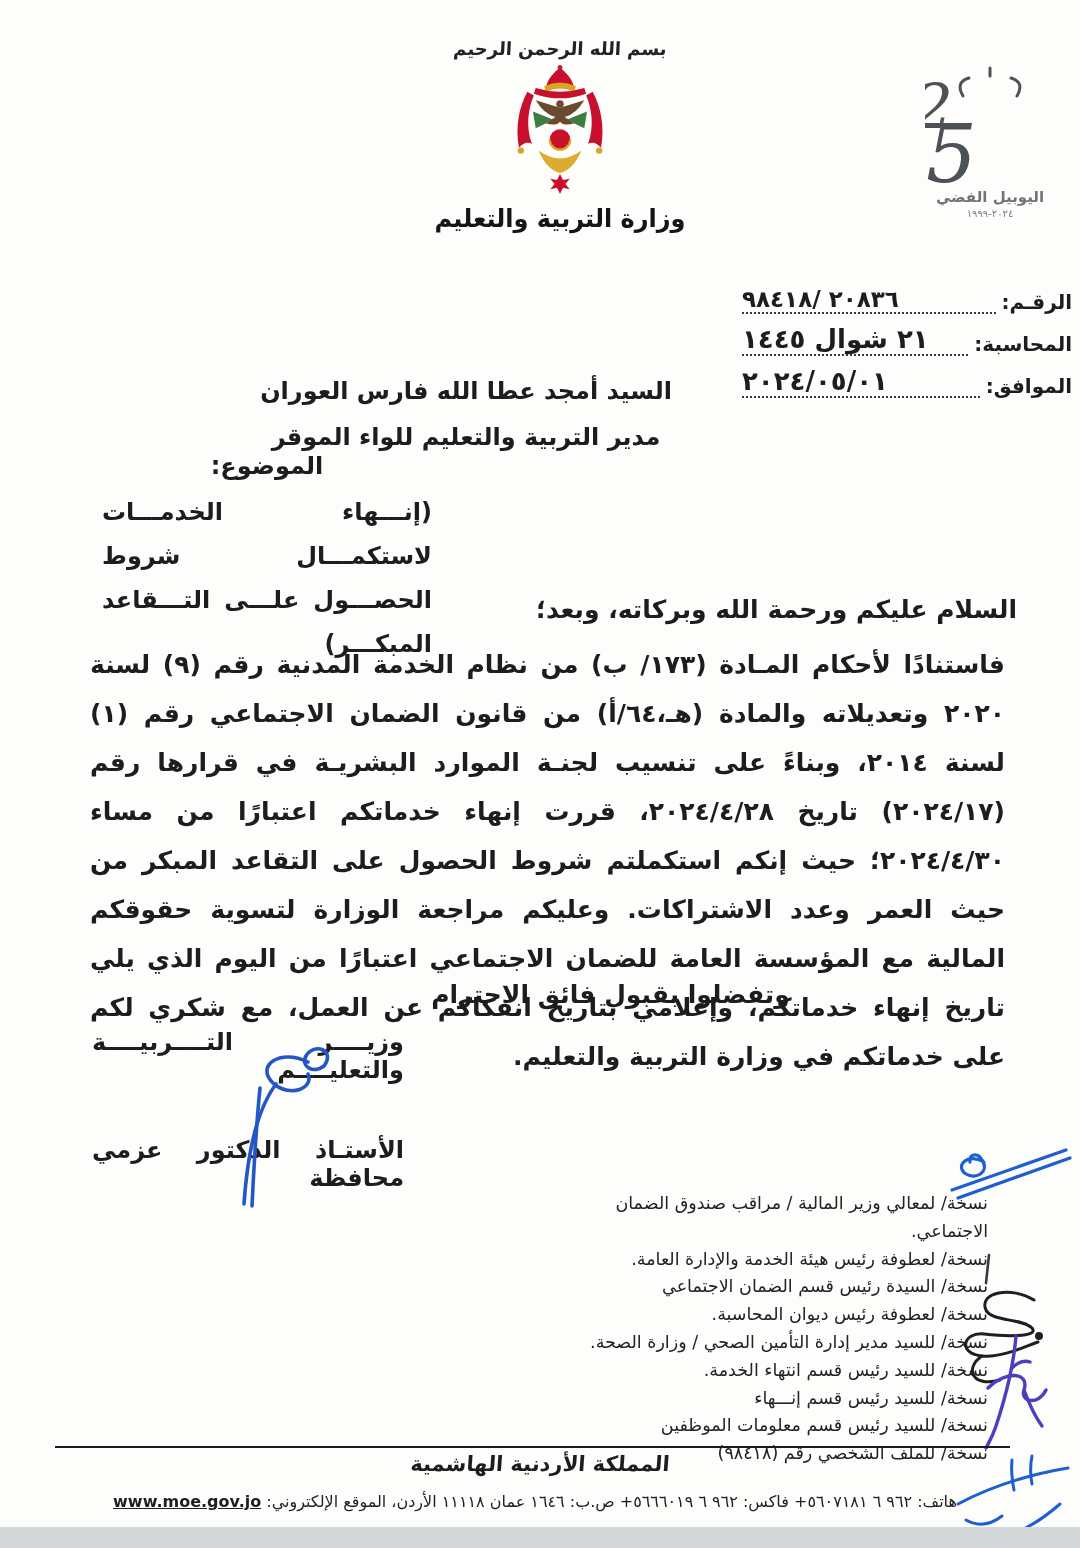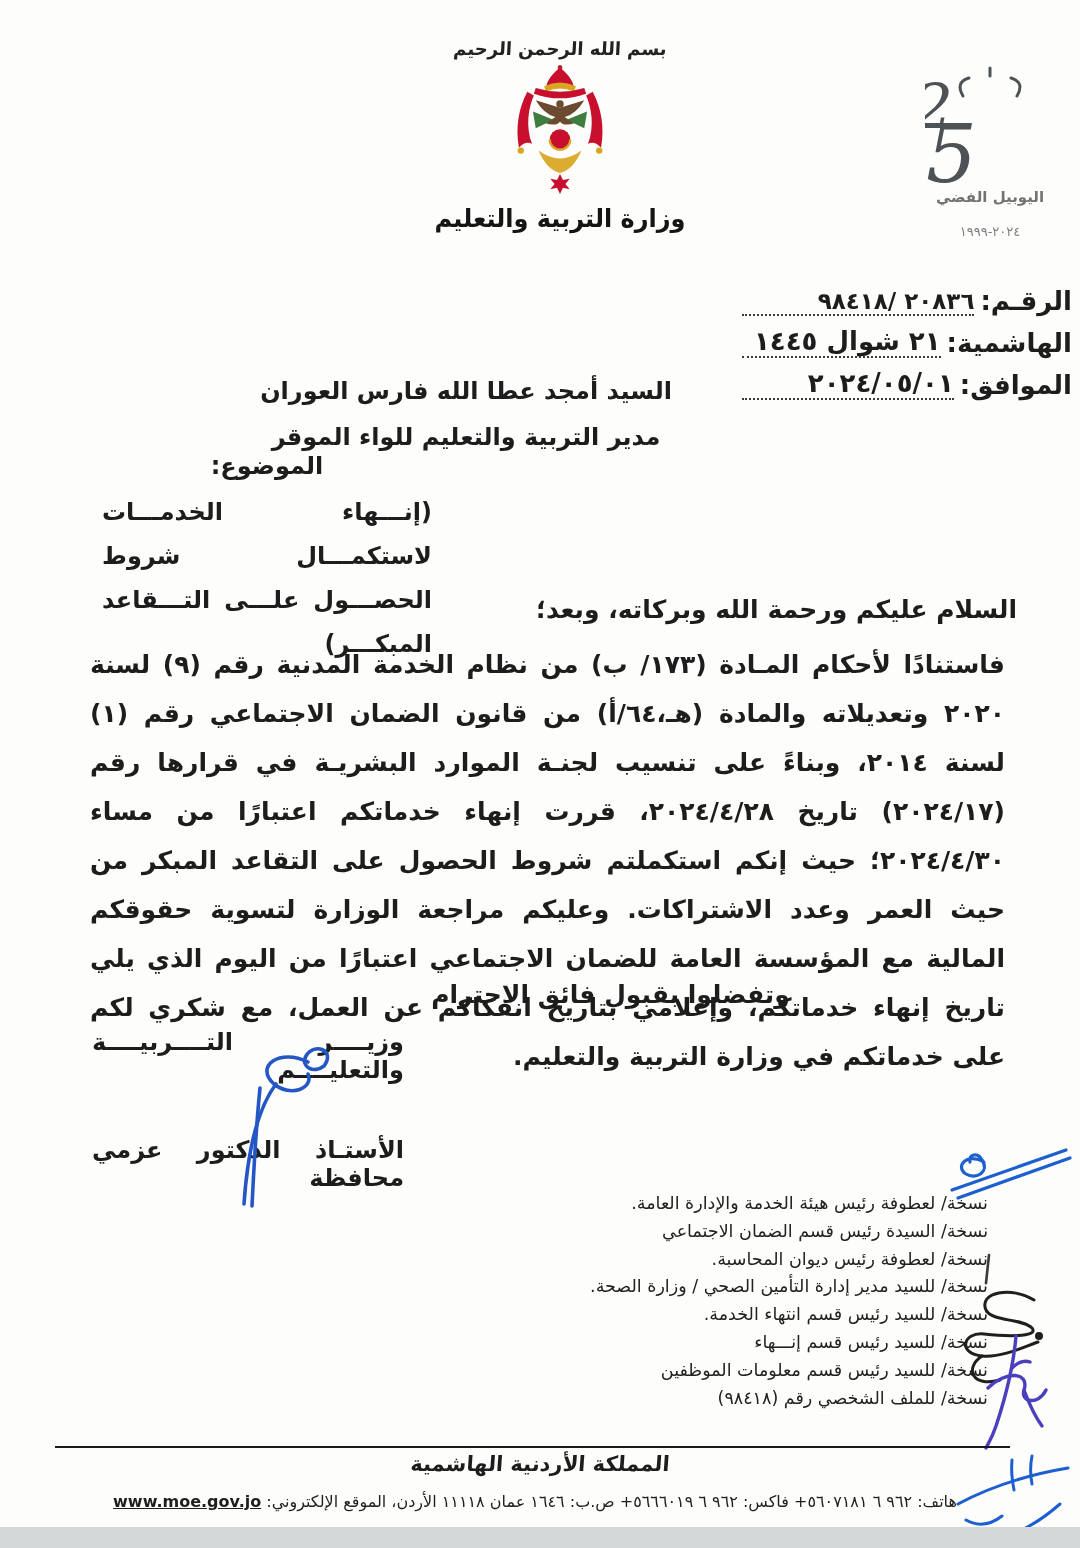--- a/index.html
+++ b/index.html
@@ -8,26 +8,26 @@
     background:#fdfdfb;overflow:hidden;direction:rtl;
     font-family:"DejaVu Sans",sans-serif;color:#1d1d1d;
   }
   .abs{position:absolute;}
   
   .emblem-block{left:410px;top:38px;width:300px;text-align:center;}
   .bismillah{font-size:18px;font-weight:600;color:#222;letter-spacing:0px;transform:skewX(-3deg);}
   .ministry-callig{font-size:24px;font-weight:700;color:#151515;margin-top:4px;transform:scaleY(1.05);}
   .jubilee-block{left:912px;top:66px;width:156px;text-align:center;color:#4d5257;}
   .jubilee-label{font-size:15px;font-weight:600;color:#737373;margin-top:-6px;}
-  .jubilee-years{font-size:13px;color:#7a7f84;margin-top:18px;letter-spacing:1px;}
+  .jubilee-years{font-size:10px;color:#7a7f84;margin-top:2px;letter-spacing:1px;}
   
   .ref-block{left:742px;top:286px;width:330px;}
   .ref-row{display:flex;align-items:flex-end;margin-bottom:10px;}
-  .ref-label{font-size:26px;font-weight:700;white-space:nowrap;margin-left:6px;}
-  .ref-leader{flex:1;border-bottom:2px dotted #3a3a3a;text-align:right;padding-bottom:0px;}
+  .ref-label{font-size:20px;font-weight:700;white-space:nowrap;margin-left:6px;}
+  .ref-leader{flex:1;border-bottom:2px dotted #3a3a3a;text-align:left;padding-bottom:0px;}
   .ref-value{font-size:26px;font-weight:700;white-space:nowrap;}
   .ref-number .ref-value{font-size:23px;}
   
   .addressee{left:0;top:368px;width:932px;text-align:center;font-weight:700;font-size:24px;line-height:46px;}
   
   .subject{left:102px;top:452px;width:330px;font-weight:700;font-size:24px;}
   .subject-label{text-align:center;margin-bottom:10px;}
   .subject-line{text-align:justify;text-align-last:justify;line-height:44px;}
   
   .salutation{left:102px;top:595px;width:915px;text-align:right;font-weight:700;font-size:25px;}
@@ -95,21 +95,21 @@
     <div class="jubilee-label">اليوبيل الفضي</div>
     <div class="jubilee-years">⁦٢٠٢٤-١٩٩٩⁩</div>
   </div>
 
   <div class="abs ref-block">
     <div class="ref-row ref-number">
       <span class="ref-label">الرقـم:</span>
       <span class="ref-leader"><span class="ref-value">⁦٢٠٨٣٦ /٩٨٤١٨⁩</span></span>
     </div>
     <div class="ref-row">
-      <span class="ref-label">الهاشمية:</span>
+      <span class="ref-label">المحاسبة:</span>
       <span class="ref-leader"><span class="ref-value">٢١ شوال ١٤٤٥</span></span>
     </div>
     <div class="ref-row">
       <span class="ref-label">الموافق:</span>
       <span class="ref-leader"><span class="ref-value">٢٠٢٤/٠٥/٠١</span></span>
     </div>
   </div>
 
   <div class="abs addressee">
     <div>السيد أمجد عطا الله فارس العوران</div>
@@ -133,20 +133,21 @@
   <svg class="abs ink" style="left:196px;top:1036px;" width="170" height="175" viewBox="0 0 170 175">
     <g fill="none" stroke="#2457c5" stroke-width="3.6" stroke-linecap="round">
       <path d="M128 30 C140 14 118 6 110 20 C104 31 118 38 128 30 Z"></path>
       <path d="M112 26 C84 12 58 30 78 48 C95 62 118 52 112 38"></path>
       <path d="M80 48 C62 72 52 110 48 168"></path>
       <path d="M64 52 C60 92 58 128 56 170"></path>
     </g>
   </svg>
 
   <div class="abs cc-list">
+      <div>نسخة/ لمعالي وزير المالية / مراقب صندوق الضمان الاجتماعي.</div>
       <div>نسخة/ لعطوفة رئيس هيئة الخدمة والإدارة العامة.</div>
       <div>نسخة/ السيدة رئيس قسم الضمان الاجتماعي</div>
       <div>نسخة/ لعطوفة رئيس ديوان المحاسبة.</div>
       <div>نسخة/ للسيد مدير إدارة التأمين الصحي / وزارة الصحة.</div>
       <div>نسخة/ للسيد رئيس قسم انتهاء الخدمة.</div>
       <div>نسخة/ للسيد رئيس قسم إنـــهاء</div>
       <div>نسخة/ للسيد رئيس قسم معلومات الموظفين</div>
       <div>نسخة/ للملف الشخصي رقم (٩٨٤١٨)</div>
     </div>
 

